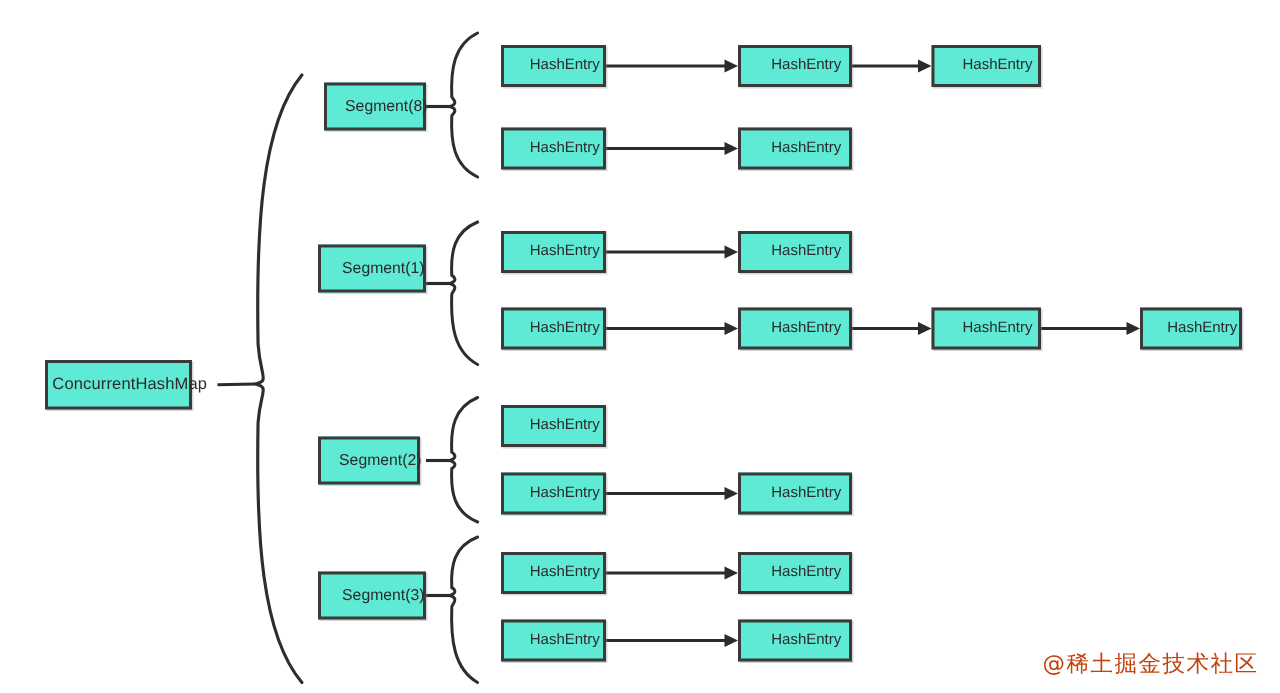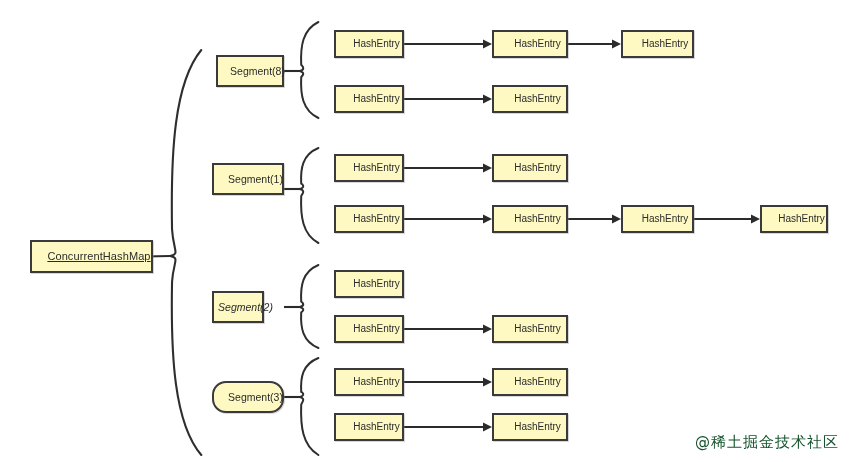--- a/index.html
+++ b/index.html
@@ -16,21 +16,21 @@
   #diagram-root {
     position: relative;
     width: 853px;
     height: 462px;
     background: #ffffff;
   }
   .node-box {
     position: absolute;
     box-sizing: border-box;
     border: 2px solid #3a3a3a;
-    background: #fef9c3;
+    background: #5eead4;
     display: flex;
     align-items: center;
     justify-content: center;
     color: #2b2b2b;
     text-align: center;
     line-height: 1;
     white-space: nowrap;
     box-shadow: 1px 1px 0 rgba(140,140,140,0.35);
     padding-left: 15px;
   }
@@ -66,21 +66,21 @@
     fill: none;
   }
   .arrow-head {
     fill: #2b2b2b;
   }
   .watermark {
     position: absolute;
     right: 14px;
     bottom: 10px;
     font-size: 15px;
-    color: #14532d;
+    color: #c2410c;
     letter-spacing: 1px;
     white-space: nowrap;
     font-family: "DejaVu Sans", sans-serif;
   }
 </style>
 </head>
 <body>
 
 <div id="diagram-root">
 
@@ -111,21 +111,21 @@
       <polygon points="492,329 483,324.6 483,333.4" class="arrow-head"></polygon>
       <path d="M 318.4 358 C 302.4 364.24 300.4 377.5 301.2 391.93 C 302 392 306 395 300 397 C 306 399 302 402 301.2 404.54 C 300.4 426 302.4 445.72 318.4 455" class="brace-path brace-sub"></path>
       <path d="M 284 397 L 300 397" class="link-line"></path>
       <path d="M 404 382 L 484 382" class="link-line"></path>
       <polygon points="492,382 483,377.6 483,386.4" class="arrow-head"></polygon>
       <path d="M 404 427 L 484 427" class="link-line"></path>
       <polygon points="492,427 483,422.6 483,431.4" class="arrow-head"></polygon>
     </svg>
 
   <div id="boxes-layer">
-      <div class="node-box root-node" style="left: 30px; top: 240px; width: 123px; height: 33px; text-decoration: underline;">
+      <div class="node-box root-node" style="left: 30px; top: 240px; width: 98px; height: 33px;">
         <span>ConcurrentHashMap</span>
       </div>
       <div class="node-box segment-node" style="left: 216px; top: 55px; width: 68px; height: 32px;">
         <span>Segment(8)</span>
       </div>
       <div class="node-box entry-node" style="left: 334px; top: 30px; width: 70px; height: 28px;">
         <span>HashEntry</span>
       </div>
       <div class="node-box entry-node" style="left: 492px; top: 30px; width: 76px; height: 28px;">
         <span>HashEntry</span>
@@ -153,33 +153,33 @@
       </div>
       <div class="node-box entry-node" style="left: 492px; top: 205px; width: 76px; height: 28px;">
         <span>HashEntry</span>
       </div>
       <div class="node-box entry-node" style="left: 621px; top: 205px; width: 73px; height: 28px;">
         <span>HashEntry</span>
       </div>
       <div class="node-box entry-node" style="left: 760px; top: 205px; width: 68px; height: 28px;">
         <span>HashEntry</span>
       </div>
-      <div class="node-box segment-node" style="left: 212px; top: 291px; width: 52px; height: 32px; font-style: italic;">
+      <div class="node-box segment-node" style="left: 212px; top: 291px; width: 68px; height: 32px;">
         <span>Segment(2)</span>
       </div>
       <div class="node-box entry-node" style="left: 334px; top: 270px; width: 70px; height: 28px;">
         <span>HashEntry</span>
       </div>
       <div class="node-box entry-node" style="left: 334px; top: 315px; width: 70px; height: 28px;">
         <span>HashEntry</span>
       </div>
       <div class="node-box entry-node" style="left: 492px; top: 315px; width: 76px; height: 28px;">
         <span>HashEntry</span>
       </div>
-      <div class="node-box segment-node" style="left: 212px; top: 381px; width: 72px; height: 32px; border-radius: 14px;">
+      <div class="node-box segment-node" style="left: 212px; top: 381px; width: 72px; height: 32px;">
         <span>Segment(3)</span>
       </div>
       <div class="node-box entry-node" style="left: 334px; top: 368px; width: 70px; height: 28px;">
         <span>HashEntry</span>
       </div>
       <div class="node-box entry-node" style="left: 492px; top: 368px; width: 76px; height: 28px;">
         <span>HashEntry</span>
       </div>
       <div class="node-box entry-node" style="left: 334px; top: 413px; width: 70px; height: 28px;">
         <span>HashEntry</span>

